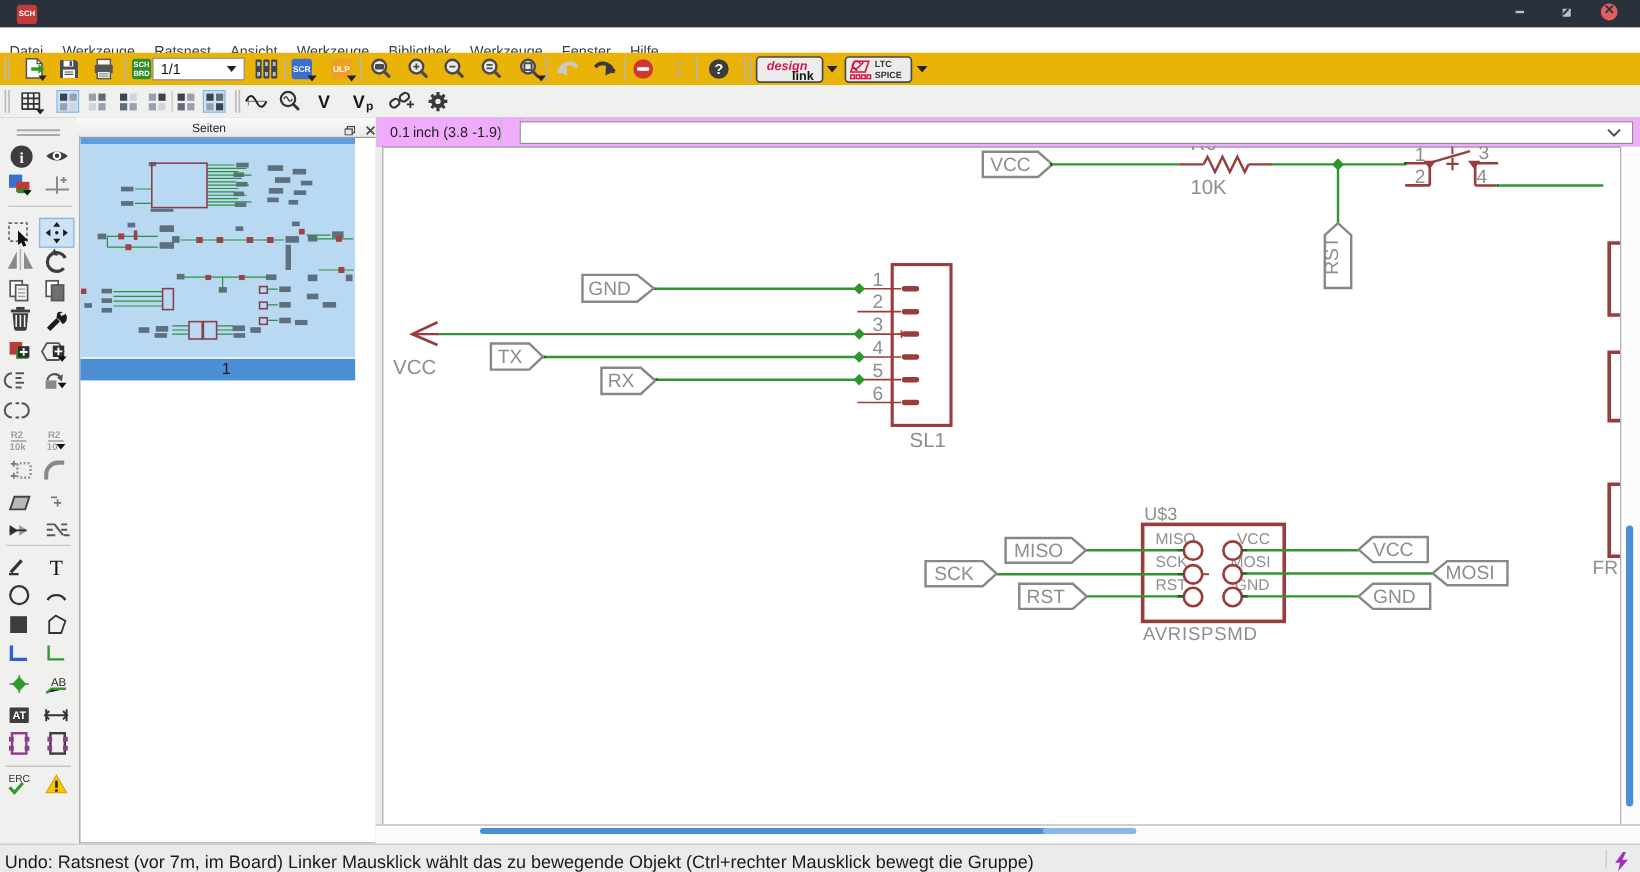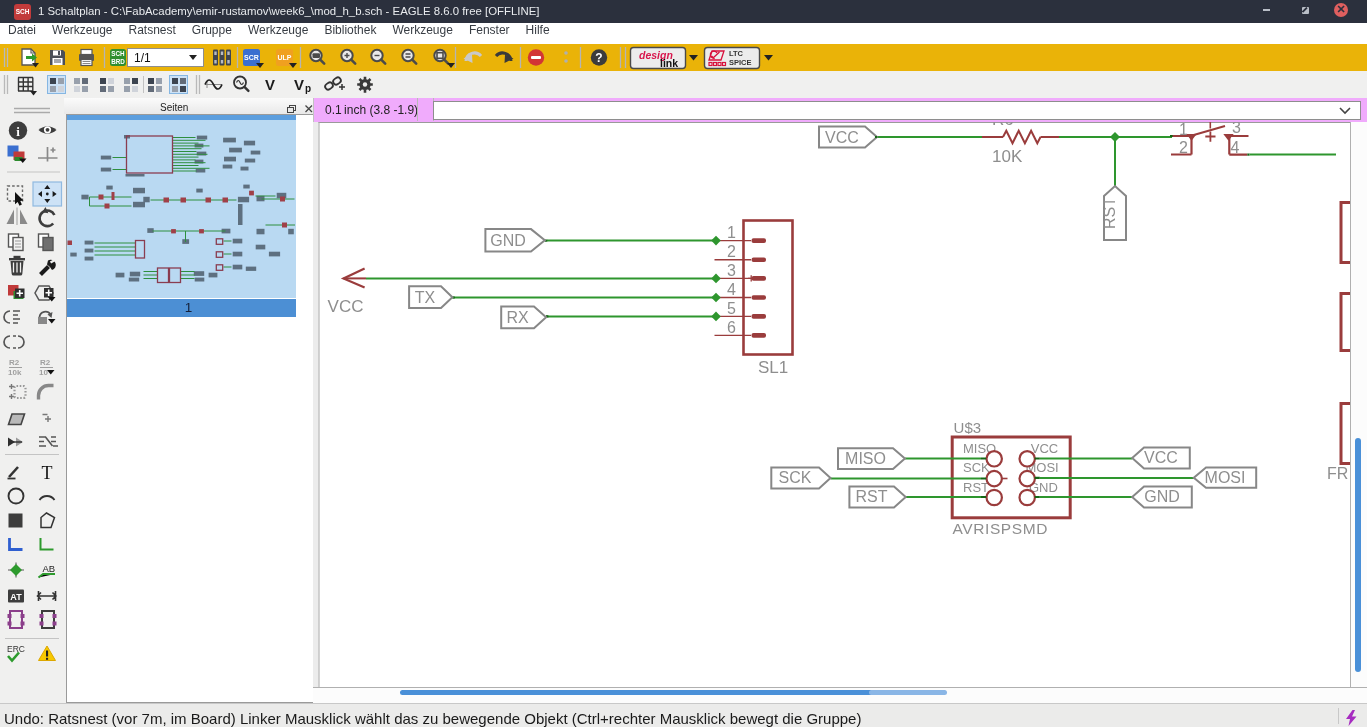--- a/index.html
+++ b/index.html
@@ -1,39 +1,38 @@
 <!DOCTYPE html>
 <html><head><meta charset="utf-8"><style>
 html,body{margin:0;padding:0}
 body{width:1367px;height:727px;position:relative;font-family:"Liberation Sans",sans-serif;overflow:hidden;background:#fff}
 .abs{position:absolute}
 #titlebar{left:0;top:0;width:1367px;height:23px;background:#2b303d;color:#e9ebee;font-size:11.4px}
 #menubar{left:0;top:23px;width:1367px;height:21px;background:#ffffff;color:#383d44;font-size:12px;border-bottom:1px solid #f2f2f2}
-.mitem{display:inline-block;padding:0 8px 0 8px}
+.mitem{display:inline-block;padding:13px 8px 0 8px}
 #toolbar1{left:0;top:44px;width:1367px;height:27px;background:#eab308}
 #toolbar2{left:0;top:71px;width:1367px;height:27px;background:#f0f0ef;border-bottom:1px solid #9a9a9a}
 #coordbar{left:313px;top:98px;width:1054px;height:24px;background:#f0abfc;border-bottom:1px solid #9a9a9a}
 #lefttools{left:0;top:98px;width:64px;height:605px;background:#f0f0ef}
 #seiten{left:64px;top:98px;width:249px;height:605px;background:#f0f0ef;border-right:1px solid #c2c2c2}
 #vscroll{left:1350px;top:122px;width:17px;height:565px;background:#fcfcfc;border-left:1px solid #b0b0b0}
 #hstrip{left:313px;top:687px;width:1054px;height:16px;background:#fcfcfc;border-top:1px solid #b0b0b0}
 #statusbar{left:0;top:703px;width:1367px;height:24px;background:#ebebea;border-top:1px solid #c8c8c8;font-size:15px;color:#1a1a1a}
 </style></head><body>
 <div class="abs" id="titlebar">
   <div class="abs" style="left:14px;top:4px;width:17px;height:16px;background:#c23b3b;border-radius:3px;color:#fff;font-size:6.5px;font-weight:bold;text-align:center;line-height:16px">SCH</div>
-  <div class="abs" style="left:38px;top:5px">1 Schaltplan - C:\FabAcademy\emir-rustamov\week6_\mod_h_b.sch - EAGLE 8.6.0 free [OFFLINE]</div>
   <div class="abs" style="left:1263px;top:8.5px;width:7px;height:2.5px;background:#b9bec7"></div>
   <svg class="abs" style="left:1302px;top:6.5px" width="8" height="8">
       <rect x="0" y="0" width="7" height="7" rx="1" fill="#b9bec7"></rect>
       <path d="M0.5,5 L5,0.5" stroke="#2b303d" stroke-width="1.8"></path>
     </svg>
   <div class="abs" style="left:1334px;top:3px;width:14px;height:14px;background:#df5f5f;border-radius:50%;color:#2b303d;font-size:11px;font-weight:bold;text-align:center;line-height:13px">✕</div>
 </div>
 <div class="abs" id="menubar">
-  <span class="mitem">Datei</span><span class="mitem">Werkzeuge</span><span class="mitem">Ratsnest</span><span class="mitem">Gruppe</span><span class="mitem">Werkzeuge</span><span class="mitem">Bibliothek</span><span class="mitem">Werkzeuge</span><span class="mitem">Fenster</span><span class="mitem">Hilfe</span>
+  <span class="mitem">Datei</span><span class="mitem">Werkzeuge</span><span class="mitem">Ratsnest</span><span class="mitem">Ansicht</span><span class="mitem">Werkzeuge</span><span class="mitem">Bibliothek</span><span class="mitem">Werkzeuge</span><span class="mitem">Fenster</span><span class="mitem">Hilfe</span>
 </div>
 <div class="abs" id="toolbar1">
 <svg width="1367" height="27" viewBox="0 0 1367 27" font-family="'Liberation Sans',sans-serif">
 <path d="M4.5,4 V23 M7.5,4 V23" stroke="#b9b9b9" stroke-width="1.3"></path>
 <path d="M104.5,3 V24 M237.5,3 V24 M300.5,3 V24 M455.5,3 V24 M520.5,3 V24 M580.5,3 V24 M620.5,3 V24 M625.5,3 V24" stroke="#b5b5b5" stroke-width="1.3"></path>
 
 <path d="M22,5 h9 l4,4 v12 h-13 z" fill="#fff" stroke="#555" stroke-width="1.3"></path>
       <path d="M31,5 v4 h4" fill="none" stroke="#555" stroke-width="1.1"></path>
 <path d="M26,12 h6 l0,-2.5 5,4 -5,4 0,-2.5 h-6 z" fill="#2d9a2d"></path>
       <path d="M32,19 l7,0 -3.5,4.5 z" fill="#222"></path>

